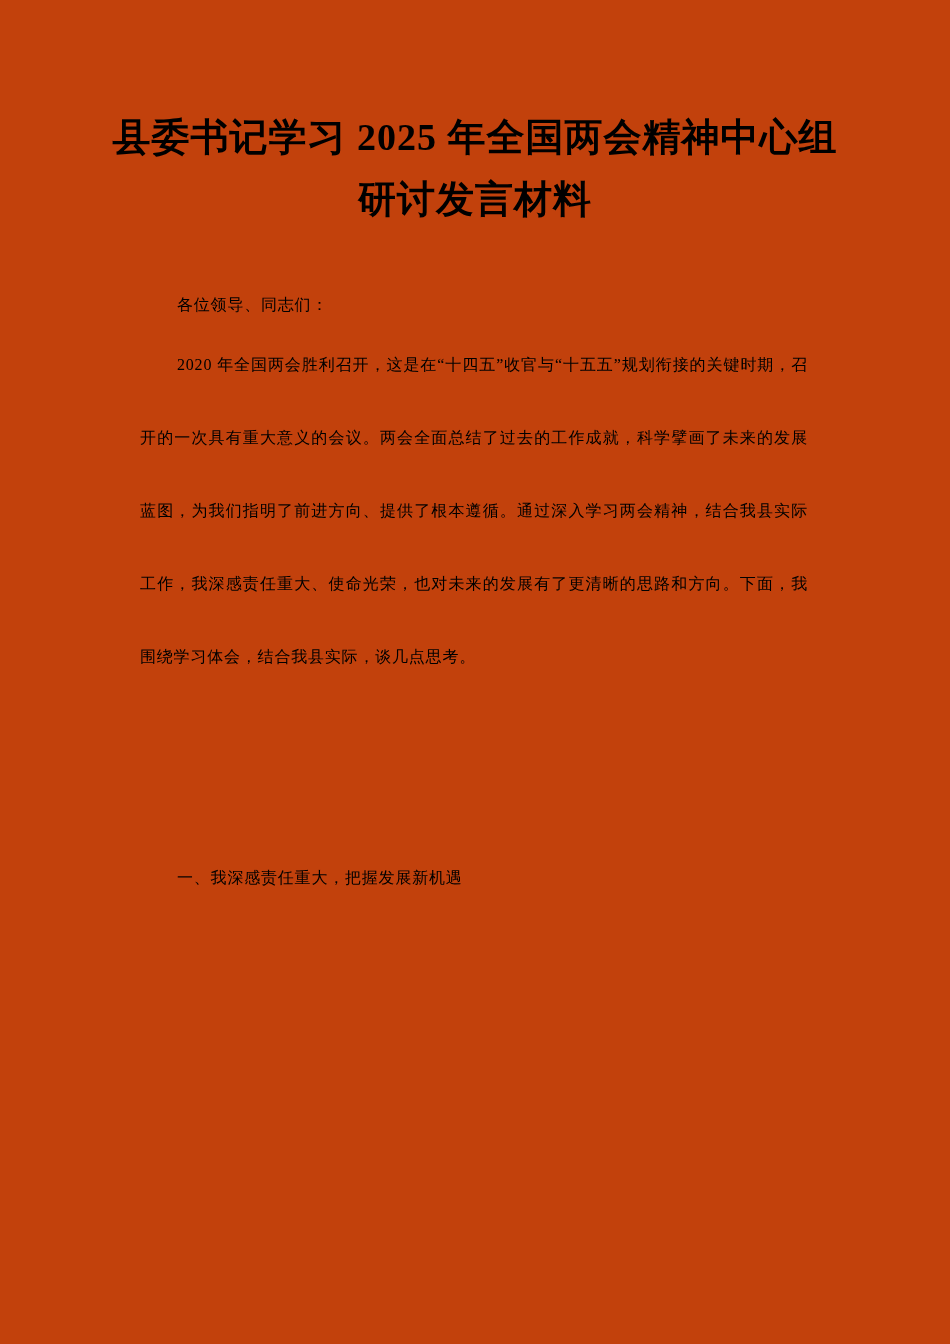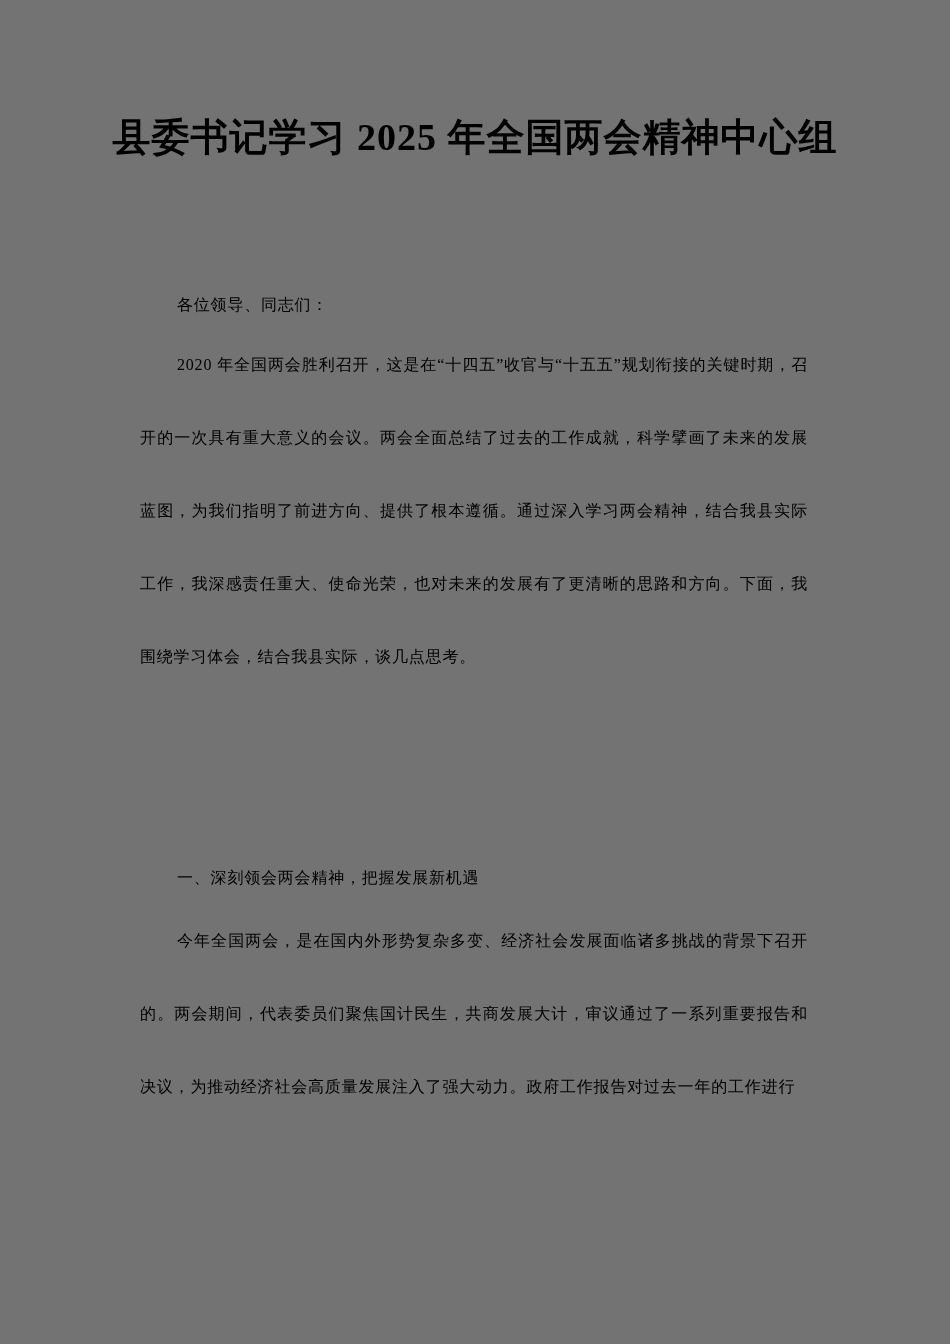--- a/index.html
+++ b/index.html
@@ -4,21 +4,21 @@
 <style>
   html, body {
     margin: 0;
     padding: 0;
     background: #ffffff;
   }
   .page {
     position: relative;
     width: 950px;
     height: 1344px;
-    background: #737373;
+    background: #c2410c;
     overflow: hidden;
     font-family: "Liberation Serif", "DejaVu Serif", serif;
     color: #000000;
   }
   .doc-title {
     position: absolute;
     top: 106px;
     left: 0;
     right: 0;
     margin: 0;
@@ -52,23 +52,23 @@
   .heading-1  { top: 841px; }
   .section-1  { top: 904px; }
 </style>
 </head>
 <body>
 
 <div class="page">
 
   <h1 class="doc-title">
     <span class="title-line">县委书记学习 2025 年全国两会精神中心组</span>
+    <span class="title-line">研讨发言材料</span>
   </h1>
 
   <p class="para indent greeting">各位领导、同志们：</p>
 
   <p class="para indent intro">2020 年全国两会胜利召开，这是在“十四五”收官与“十五五”规划衔接的关键时期，召开的一次具有重大意义的会议。两会全面总结了过去的工作成就，科学擘画了未来的发展蓝图，为我们指明了前进方向、提供了根本遵循。通过深入学习两会精神，结合我县实际工作，我深感责任重大、使命光荣，也对未来的发展有了更清晰的思路和方向。下面，我围绕学习体会，结合我县实际，谈几点思考。</p>
 
-  <p class="para indent heading-1">一、深刻领会两会精神，把握发展新机遇</p>
+  <p class="para indent heading-1">一、我深感责任重大，把握发展新机遇</p>
 
-  <p class="para indent section-1">今年全国两会，是在国内外形势复杂多变、经济社会发展面临诸多挑战的背景下召开的。两会期间，代表委员们聚焦国计民生，共商发展大计，审议通过了一系列重要报告和决议，为推动经济社会高质量发展注入了强大动力。政府工作报告对过去一年的工作进行</p>
 
 </div>
 
 </body></html>

